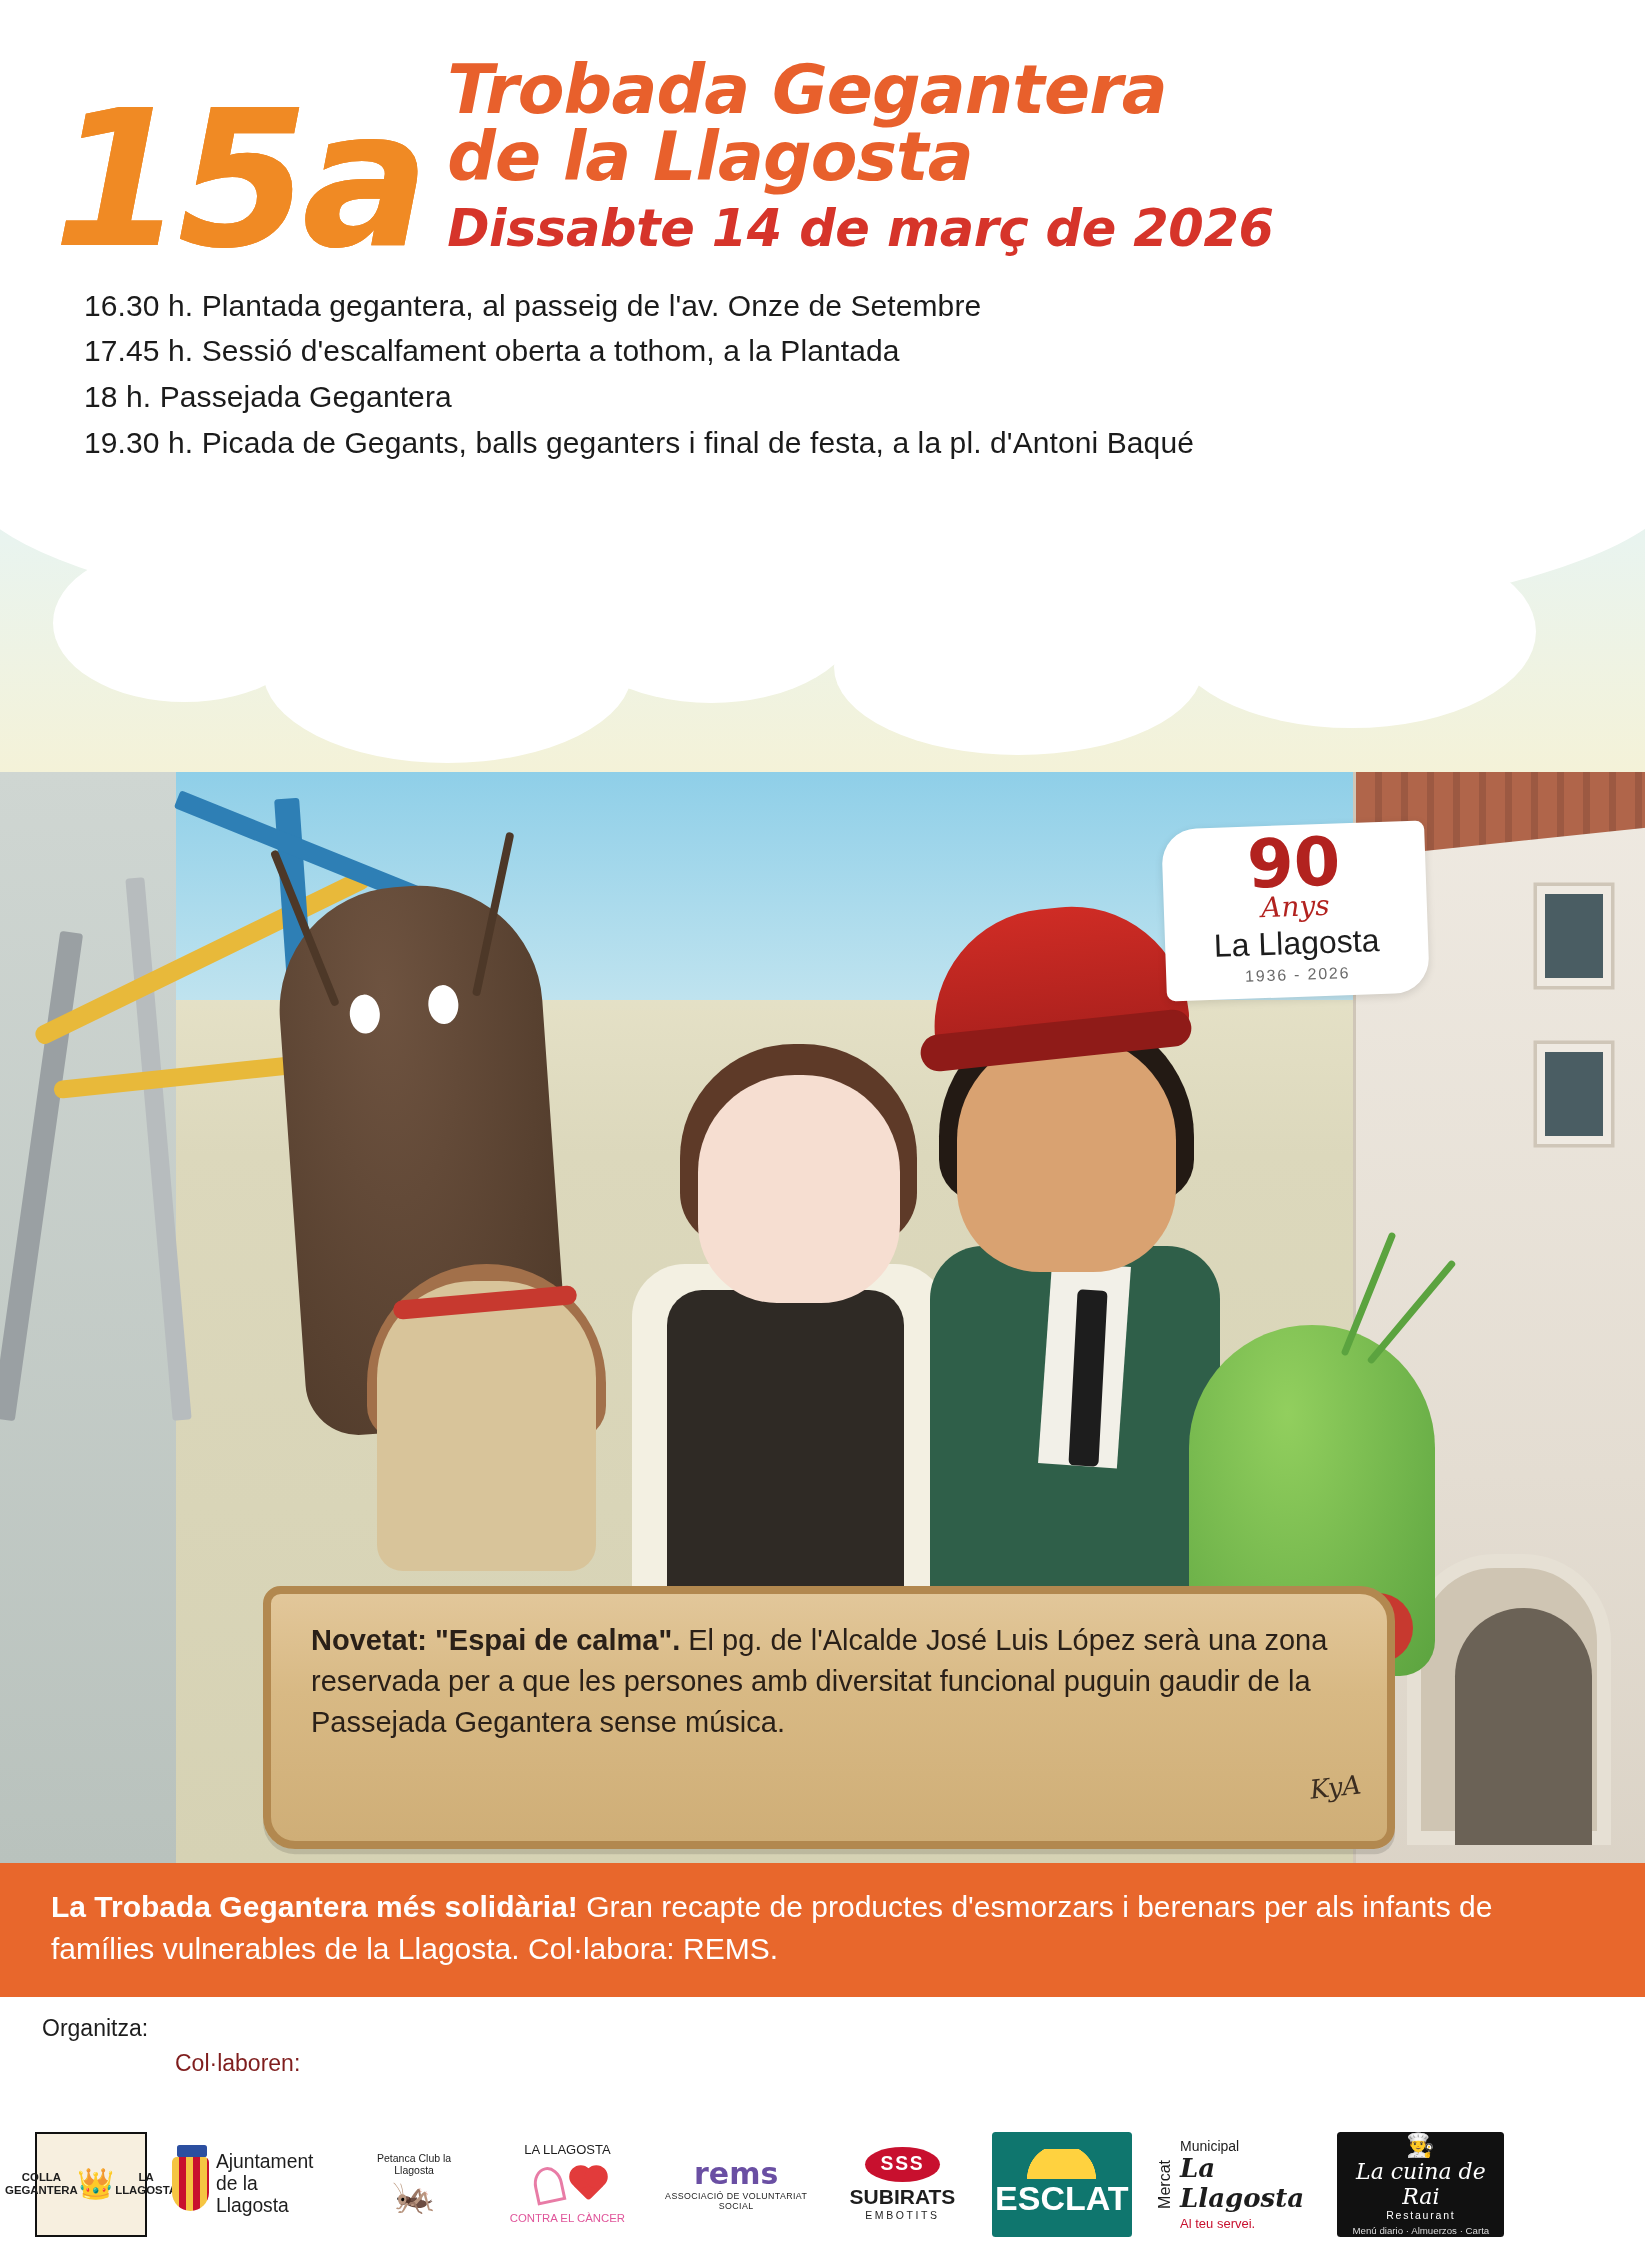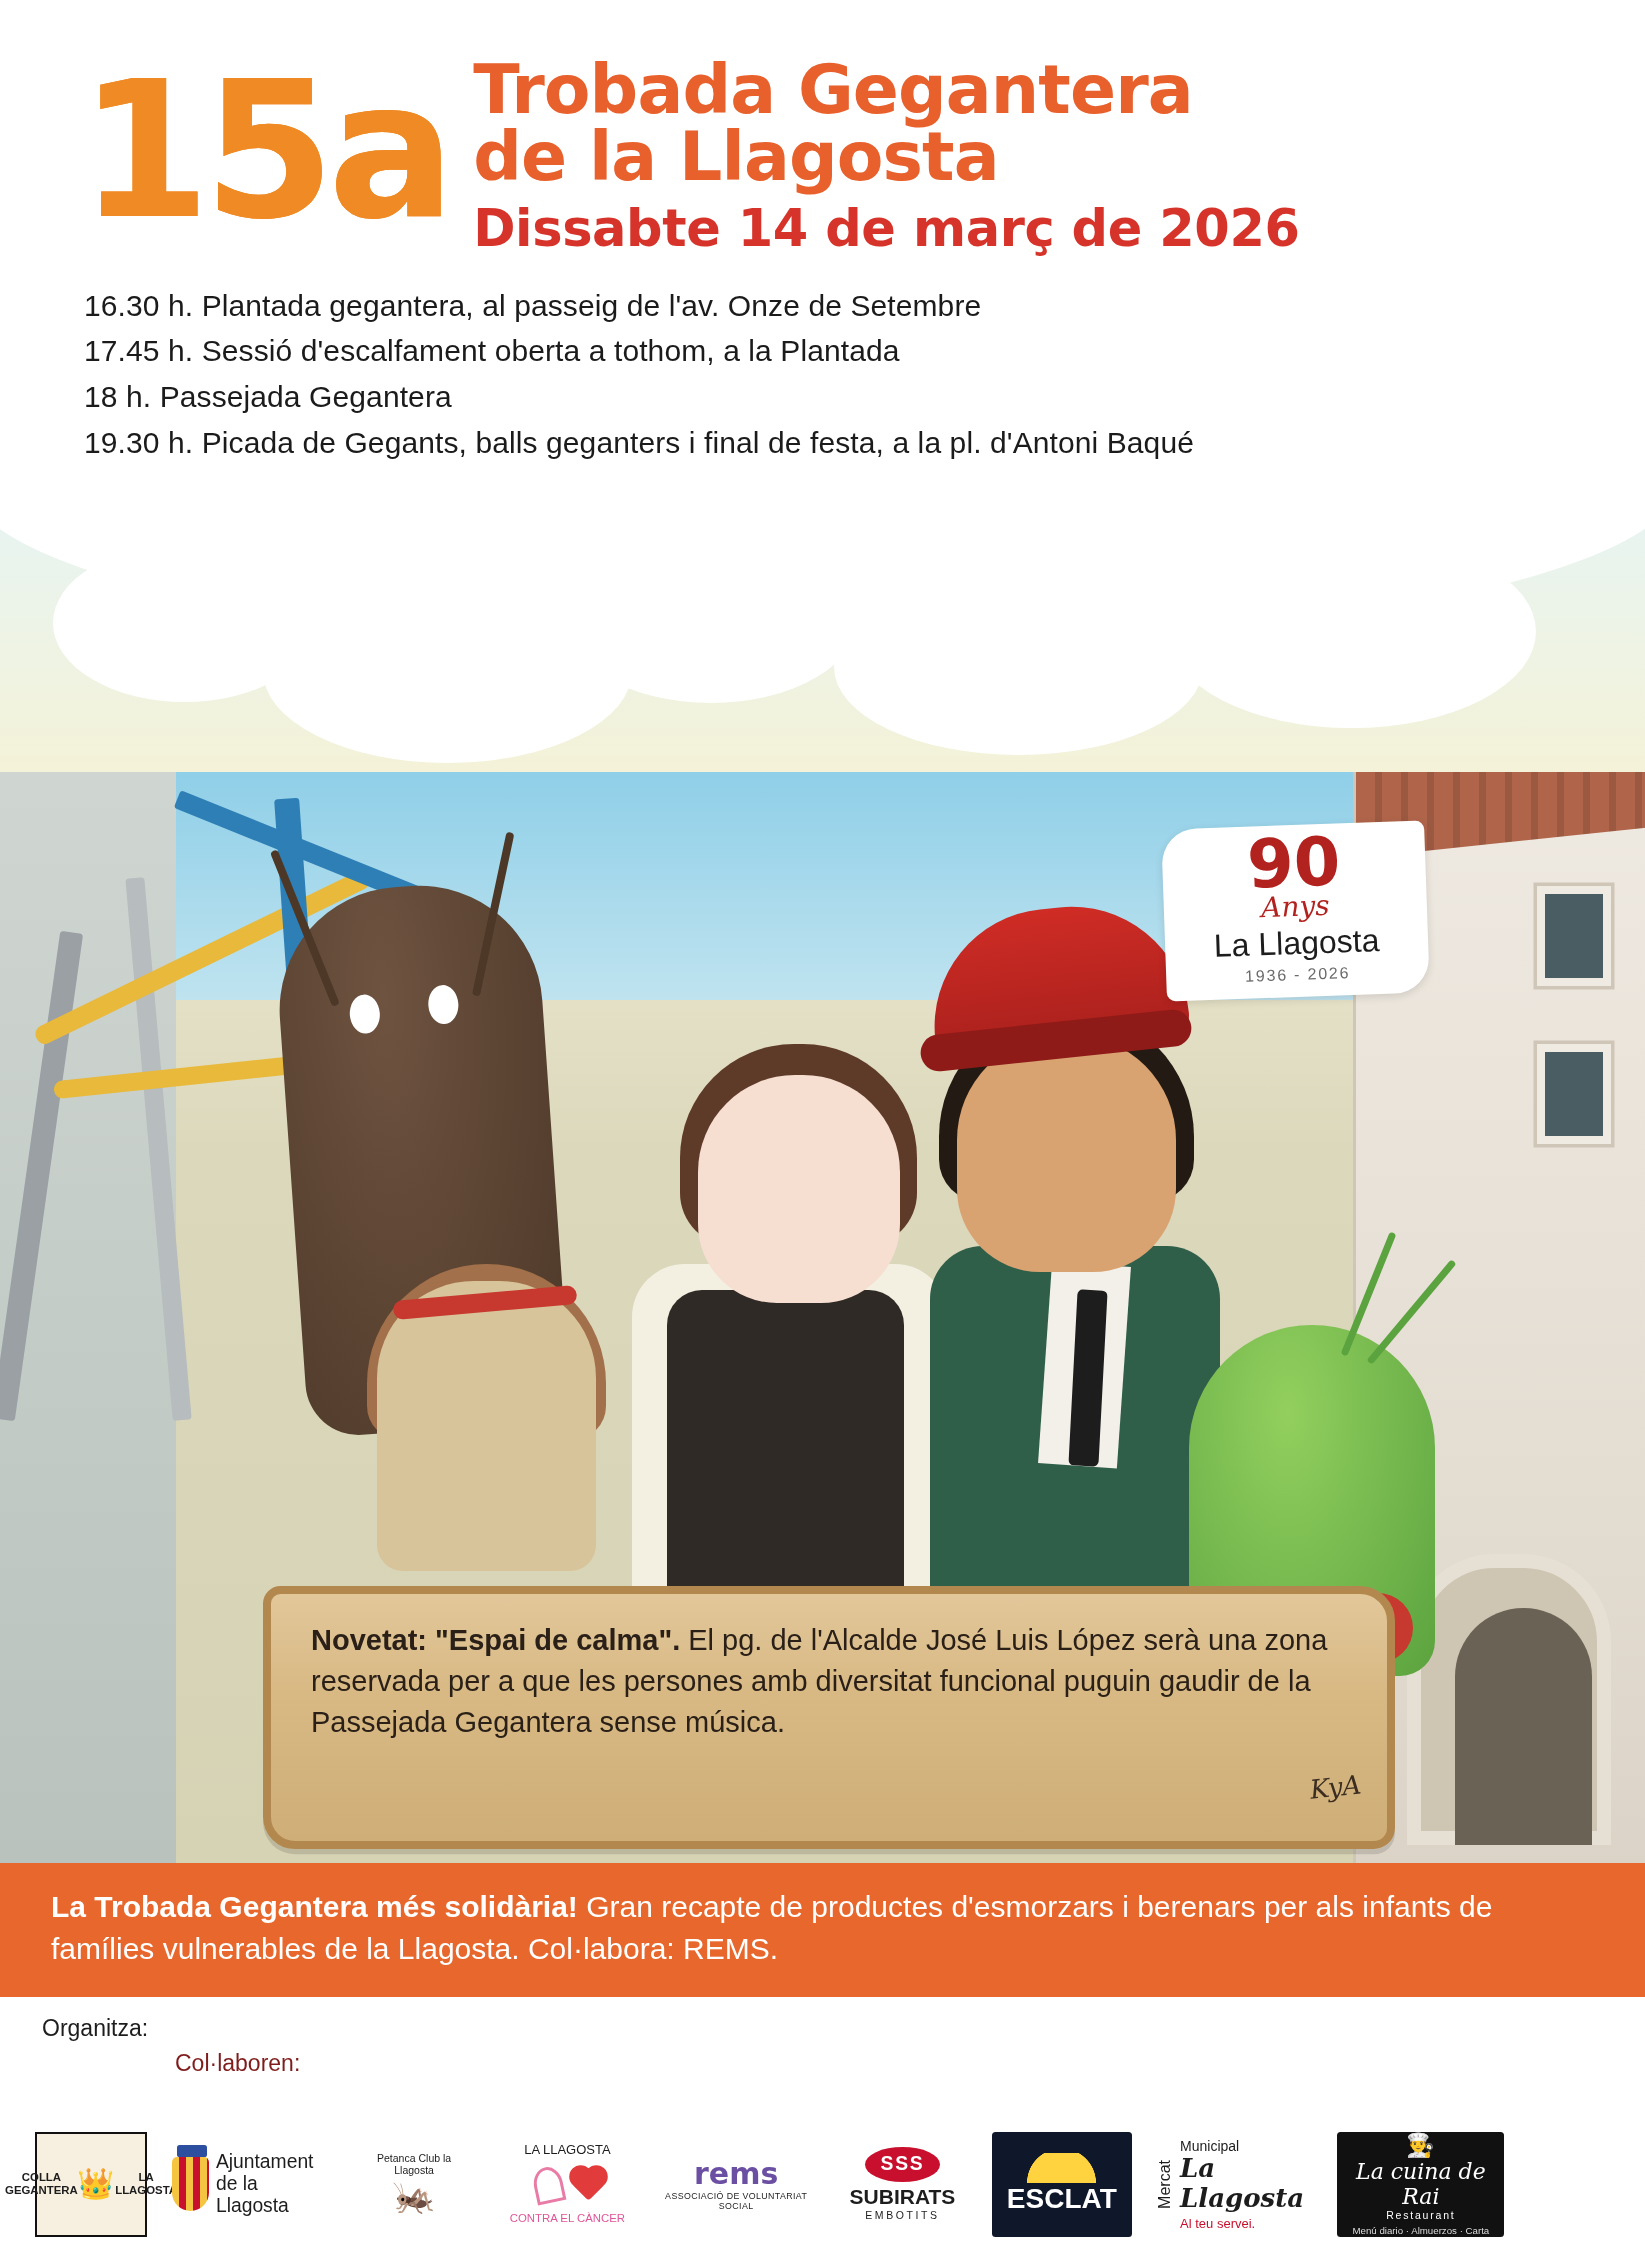--- a/index.html
+++ b/index.html
@@ -26,22 +26,22 @@
   .cloudband{
     position:absolute;left:-35px;right:-35px;top:-123px;height:772px;
     background:#ffffff;
     border-radius:0 0 48% 46%/0 0 22% 22%;
     box-shadow:0 0 0 0 #fff;
   }
   .cloudpuff{position:absolute;background:#ffffff;border-radius:50%;}
 
   .headline{
     position:relative;z-index:5;
-    padding:35px 53px 0 79px;
-    display:flex;align-items:center;
+    padding:35px 53px 0 53px;
+    display:flex;align-items:flex-end;font-style:italic;
   }
   .num15{
     font-family:"DejaVu Sans", sans-serif;
     font-weight:bold;
     font-size:189px;
     line-height:0.85;
     color:#f08a24;
     letter-spacing:-7px;
     margin-top:7px;
     text-shadow:0 0 0 #f08a24;
@@ -289,21 +289,21 @@
   .logo.pedra{width:123px;font-size:11.4px;flex-direction:column;}
   .logo.cancer{width:145px;flex-direction:column;font-size:12.3px;}
   .ribbon{width:23px;height:30px;border:3.5px solid #e87ca6;border-radius:50% 50% 0 0;transform:rotate(-12deg);}
   .heart{width:23px;height:23px;background:#e23b3b;transform:rotate(-45deg);border-radius:3.5px;position:relative;}
   .heart:before,.heart:after{content:"";position:absolute;width:23px;height:23px;background:#e23b3b;border-radius:50%;}
   .heart:before{top:-11.4px;left:0}.heart:after{top:0;left:11.4px}
   .logo.rems{width:154px;flex-direction:column;}
   .remsWord{font-size:30px;font-weight:bold;color:#6a4fa3;font-family:"DejaVu Sans",sans-serif;}
   .logo.sss{width:140px;flex-direction:column;}
   .sssOval{width:75px;height:35px;background:#c8102e;border-radius:50%;color:#fff;font-weight:bold;font-size:19.3px;display:flex;align-items:center;justify-content:center;letter-spacing:1.8px;}
-  .logo.esclat{width:140px;background:#0f172a;color:#fff;font-weight:bold;font-size:28px;flex-direction:column;border-radius:3.5px;align-items:center;}
+  .logo.esclat{width:140px;background:#0f766e;color:#fff;font-weight:bold;font-size:34px;flex-direction:column;border-radius:3.5px;align-items:center;}
   .sunburst{width:97px;height:30px;background:radial-gradient(circle at 50% 100%,#ffd23f 0 60%,transparent 61%);}
   .logo.mercat{width:167px;display:flex;gap:5.3px;align-items:center;}
   .mercatVert{writing-mode:vertical-rl;transform:rotate(180deg);font-size:16px;}
   .mercatName{font-family:"DejaVu Serif",serif;font-style:italic;font-weight:bold;font-size:26px;color:#1d1d1d;}
   .logo.cuina{width:167px;background:#111;color:#fff;flex-direction:column;border-radius:3.5px;}
   .cuinaName{font-family:"DejaVu Serif",serif;font-style:italic;font-size:22px;}
   .cuinaSub{font-size:9.7px;color:#ddd;margin-top:3.5px;}
 </style>
 </head>
 <body>

